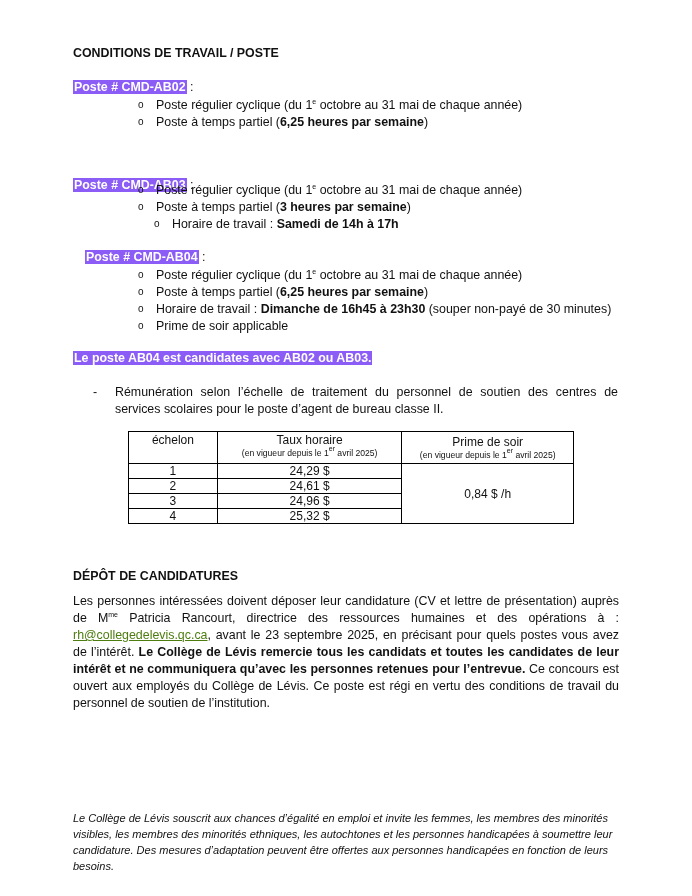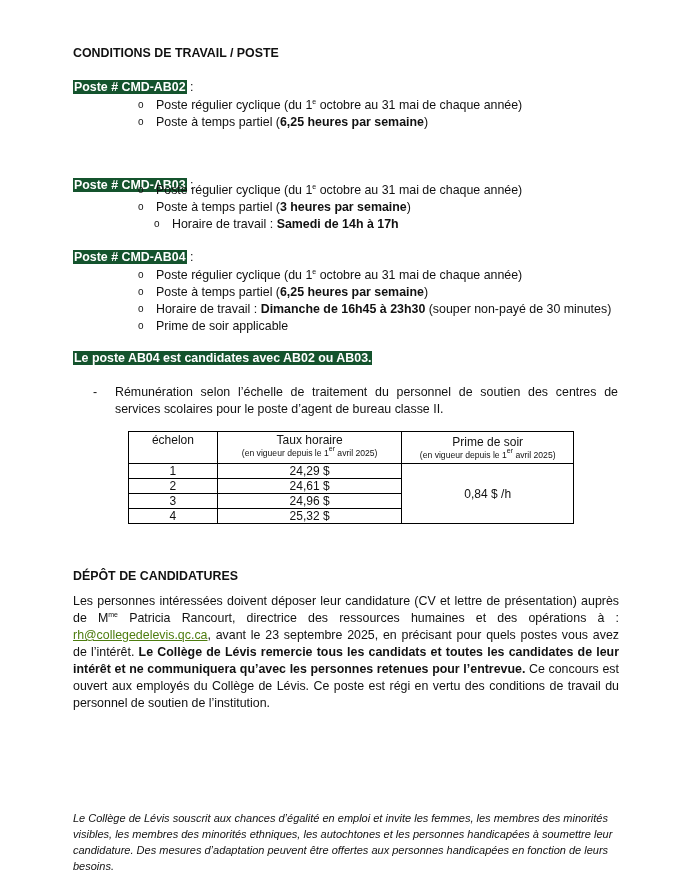--- a/index.html
+++ b/index.html
@@ -3,21 +3,21 @@
   <meta charset="utf-8">
   <style>
     html, body { margin: 0; padding: 0; background: #ffffff; }
     body {
       width: 692px; height: 896px; position: relative; overflow: hidden;
       font-family: "Liberation Sans", sans-serif; color: #111;
     }
     .doc { position: absolute; left: 0; top: 0; width: 692px; height: 764px; font-size: 12.4px; line-height: 17px; }
     .abs { position: absolute; white-space: nowrap; }
     .h { font-weight: bold; font-size: 12.4px; }
-    .hl { background: #14532d; color: #fff; font-weight: bold; padding: 0 1px; }
+    .hl { background: #8b5cf6; color: #fff; font-weight: bold; padding: 0 1px; }
     .bullet-item { position: absolute; left: 138px; white-space: nowrap; }
     .bullet-item .o { display: inline-block; width: 18px; font-size: 10px; vertical-align: 1px; }
     b { font-weight: bold; }
     sup { font-size: 7px; line-height: 0; vertical-align: 5px; }
     .para { position: absolute; left: 73px; width: 546px; text-align: justify; line-height: 17px; }
     .link { color: #4d7c0f; text-decoration: underline; }
     table.rates {
       position: absolute; left: 128px; top: 431px; width: 446px; border-collapse: collapse;
       font-family: "Liberation Sans", sans-serif; font-size: 12px;
     }
@@ -40,21 +40,21 @@
   <div class="bullet-item" style="top:96px;"><span class="o">o</span><span>Poste régulier cyclique (du 1</span><sup>e</sup><span> octobre au 31 mai de chaque année)</span></div>
   <div class="bullet-item" style="top:113px;"><span class="o">o</span><span>Poste à temps partiel (</span><b>6,25 heures par semaine</b><span>)</span></div>
 
   <div class="abs" style="left:73px; top:177px;">
     <span class="hl">Poste # CMD-AB03</span><span> :</span>
   </div>
   <div class="bullet-item" style="top:181px;"><span class="o">o</span><span>Poste régulier cyclique (du 1</span><sup>e</sup><span> octobre au 31 mai de chaque année)</span></div>
   <div class="bullet-item" style="top:198px;"><span class="o">o</span><span>Poste à temps partiel (</span><b>3 heures par semaine</b><span>)</span></div>
   <div class="bullet-item" style="top:215px;margin-left:16px;"><span class="o">o</span><span>Horaire de travail : </span><b>Samedi de 14h à 17h</b><span></span></div>
 
-  <div class="abs" style="left:73px; top:249px;">
+  <div class="abs" style="left:85px; top:249px;">
     <span class="hl">Poste # CMD-AB04</span><span> :</span>
   </div>
   <div class="bullet-item" style="top:266px;"><span class="o">o</span><span>Poste régulier cyclique (du 1</span><sup>e</sup><span> octobre au 31 mai de chaque année)</span></div>
   <div class="bullet-item" style="top:283px;"><span class="o">o</span><span>Poste à temps partiel (</span><b>6,25 heures par semaine</b><span>)</span></div>
   <div class="bullet-item" style="top:300px;"><span class="o">o</span><span>Horaire de travail : </span><b>Dimanche de 16h45 à 23h30</b><span> (souper non-payé de 30 minutes)</span></div>
   <div class="bullet-item" style="top:317px;"><span class="o">o</span><span>Prime de soir applicable</span></div>
 
   <div class="abs" style="left:73px; top:350px;">
     <span class="hl">Le poste AB04 est candidates avec AB02 ou AB03.</span>
   </div>

